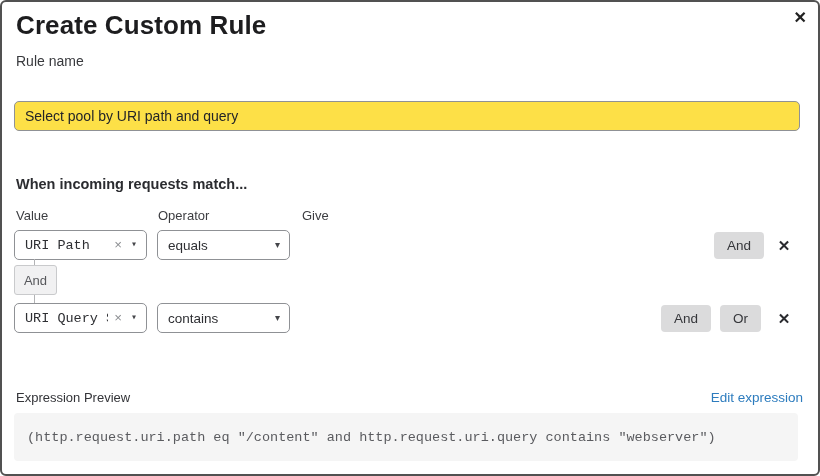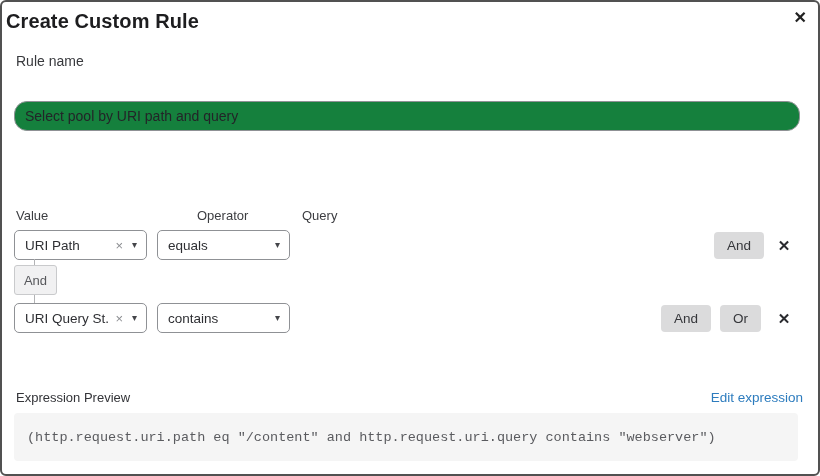--- a/index.html
+++ b/index.html
@@ -12,42 +12,42 @@
     position: relative;
     width: 820px; height: 476px;
     background: #ffffff;
     border: 2px solid #515151;
     border-radius: 6px;
     overflow: hidden;
   }
   .abs { position: absolute; }
 
   .title {
-    left: 4px; top: 8px;
-    font-size: 20px; font-weight: 700; color: #1d1d1f;
+    left: 14px; top: 8px;
+    font-size: 26px; font-weight: 700; color: #1d1d1f;
     letter-spacing: 0.1px;
   }
   .close-btn {
     right: 11px; top: 7px;
     font-size: 16px; font-weight: 700; color: #222;
     cursor: pointer; line-height: 18px;
   }
 
   .field-label { font-size: 14px; color: #38393d; }
   .hint { font-size: 13px; color: #9d9fa3; }
 
   .text-input {
     border: 1px solid #8f9195;
-    border-radius: 13px;
+    border-radius: 5px;
     height: 30px;
     padding: 0 10px;
     font-family: "Liberation Sans", sans-serif;
     font-size: 14px;
     color: #232428;
-    background: #15803d;
+    background: #fde047;
     outline: none;
   }
   #rule-name-input { left: 12px; top: 99px; width: 786px; }
 
   .section-heading {
     left: 14px; top: 174px;
     font-size: 14.5px; font-weight: 700; color: #2b2c30;
   }
   .col-label { top: 206px; font-size: 13px; color: #3c3d41; }
 
@@ -69,21 +69,21 @@
     font-size: 13px; color: #8b8d91; line-height: 1;
     cursor: pointer;
   }
   .select .caret {
     margin-left: 9px;
     font-size: 10px; color: #45464a; line-height: 1;
   }
 
   .row1 { top: 228px; }
   .row2 { top: 301px; }
-  .field-sel { left: 12px; width: 133px; }
+  .field-sel { left: 12px; width: 133px; font-family: Liberation Mono, monospace; }
   .op-sel    { left: 155px; width: 133px; gap: 36px; }
   .val-input-1 { left: 296px; top: 228px; width: 406px; }
   .val-input-2 { left: 296px; top: 301px; width: 356px; }
 
   .gray-btn {
     display: inline-flex; align-items: center; justify-content: center;
     height: 27px;
     padding: 0 13px;
     background: #dbdbdc;
     border: none; border-radius: 4px;
@@ -139,24 +139,25 @@
 <body>
 
 <div class="dialog">
 
   <div class="abs title">Create Custom Rule</div>
   <div class="abs close-btn">✕</div>
 
   <div class="abs field-label" style="left:14px; top:51px;">Rule name</div>
   <input class="abs text-input" id="rule-name-input" value="Select pool by URI path and query" style="">
 
+  <div class="abs section-heading">When incoming requests match...</div>
 
   <div class="abs col-label" style="left:14px;">Value</div>
-  <div class="abs col-label" style="left:156px;margin-left:39px;">Operator</div>
-  <div class="abs col-label" style="left:300px;">Query</div>
+  <div class="abs col-label" style="left:156px;">Operator</div>
+  <div class="abs col-label" style="left:300px;">Give</div>
 
   <div class="abs select field-sel row1">
     <span class="sel-text">URI Path</span>
     <span class="clear-x">×</span>
     <span class="caret">▾</span>
   </div>
   <div class="abs select op-sel row1">
     <span class="sel-text">equals</span>
     <span class="caret">▾</span>
   </div>

